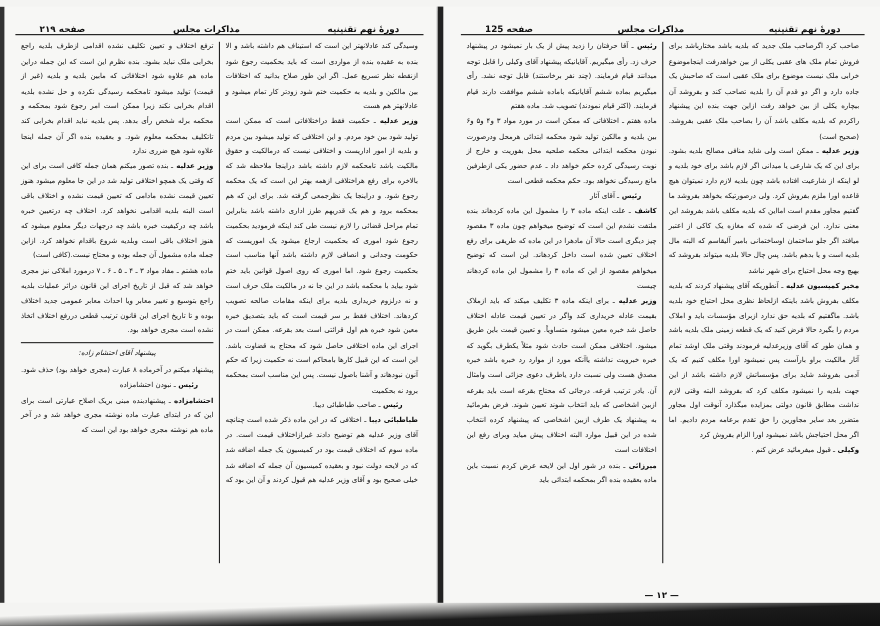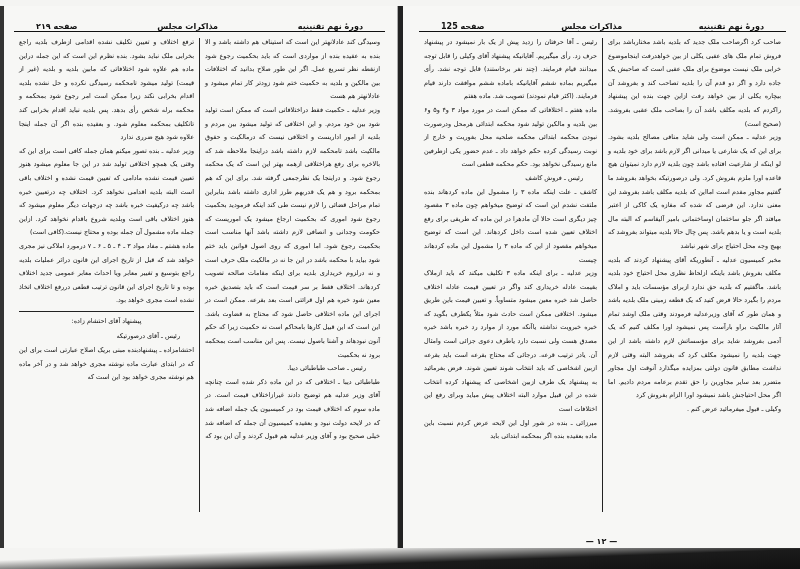--- a/index.html
+++ b/index.html
@@ -36,22 +36,22 @@
   .columns {
     direction:rtl; display:flex; gap:0; height:478px; margin:4px 6px 0 6px; position:relative;
   }
   .col {
     flex:1; padding:0 5px; box-sizing:border-box; overflow:hidden;
     font-family:"DejaVu Sans", sans-serif; font-size:6.45px; line-height:13.6px; color:#111;
     text-align:justify; text-align-last:right;
   }
   .col-divider { width:1px; background:#222; margin:2px 0; }
   .para { margin:0; }
-  .speaker { font-weight:normal; }
-  .center { text-align-last:center; margin:2px 0; }
+  .speaker { font-weight:bold; }
+  .center { text-align-last:center; margin:2px 0;font-style:italic; }
   .rule { border-top:1px solid #222; margin:3px 0; }
   .folio {
     position:absolute; bottom:8px; left:0; right:0; text-align:center;
     font-size:8px; font-weight:bold; color:#111; direction:rtl;
   }
   .left-shadow {
     position:absolute; left:0; top:0; width:4px; height:548px; background:#333;
   }
 </style>
 </head>
@@ -75,21 +75,22 @@
           <p class="para" style="padding-right: 14px;"><span class="speaker">رئیس </span><span>ـ صاحب طباطبائی دیبا.</span></p>
           <p class="para"><span class="speaker">طباطبائی دیبا </span><span>ـ اختلافی که در این ماده ذکر شده است چنانچه آقای وزیر عدلیه هم توضیح دادند غیرازاختلاف قیمت است. در ماده سوم که اختلاف قیمت بود در کمیسیون یک جمله اضافه شد که در لایحه دولت نبود و بعقیده کمیسیون آن جمله که اضافه شد خیلی صحیح بود و آقای وزیر عدلیه هم قبول کردند و آن این بود که</span></p>
         </div>
       <div class="col-divider"></div>
       <div class="col">
           <p class="para"><span>ترفع اختلاف و تعیین تکلیف نشده اقدامی ازطرف بلدیه راجع بخرابی ملک نباید بشود. بنده نظرم این است که این جمله دراین ماده هم علاوه شود اختلافاتی که مابین بلدیه و بلدیه (غیر از قیمت) تولید میشود تامحکمه رسیدگی نکرده و حل نشده بلدیه اقدام بخرابی نکند زیرا ممکن است امر رجوع شود بمحکمه و محکمه برله شخص رأی بدهد. پس بلدیه نباید اقدام بخرابی کند تاتکلیف بمحکمه معلوم شود. و بعقیده بنده اگر آن جمله اینجا علاوه شود هیچ ضرری ندارد</span></p>
           <p class="para"><span class="speaker">وزیر عدلیه </span><span>ـ بنده تصور میکنم همان جمله کافی است برای این که وقتی یک همچو اختلافی تولید شد در این جا معلوم میشود هنوز تعیین قیمت نشده مادامی که تعیین قیمت نشده و اختلاف باقی است البته بلدیه اقدامی نخواهد کرد. اختلاف چه درتعیین خبره باشد چه درکیفیت خبره باشد چه درجهات دیگر معلوم میشود که هنوز اختلاف باقی است وبلدیه شروع باقدام نخواهد کرد. ازاین جمله ماده مشمول آن جمله بوده و محتاج نیست.(کافی است)</span></p>
           <p class="para"><span>ماده هشتم ـ مفاد مواد ۳ ـ ۴ ـ ۵ ـ ۶ ـ ۷ درمورد املاکی نیز مجری خواهد شد که قبل از تاریخ اجرای این قانون دراثر عملیات بلدیه راجع بتوسیع و تغییر معابر ویا احداث معابر عمومی جدید اختلاف بوده و تا تاریخ اجرای این قانون ترتیب قطعی دررفع اختلاف اتخاذ نشده است مجری خواهد بود.</span></p>
           <div class="rule"></div>
           <p class="para center"><span>پیشنهاد آقای احتشام زاده:</span></p>
-          <p class="para" style="padding-right: 14px;"><span class="speaker">رئیس </span><span>ـ آقای درصورتیکه</span></p>
+          <p class="para"><span>پیشنهاد میکنم در آخرماده ۸ عبارت (مجری خواهد بود) حذف شود.</span></p>
+          <p class="para" style="padding-right: 14px;"><span class="speaker">رئیس </span><span>ـ نبودن احتشامزاده</span></p>
           <p class="para"><span class="speaker">احتشامزاده </span><span>ـ پیشنهادبنده مبنی بریک اصلاح عبارتی است برای این که در ابتدای عبارت ماده نوشته مجری خواهد شد و در آخر ماده هم نوشته مجری خواهد بود این است که</span></p>
         </div>
     </div>
   </div>
 
   <div class="page right">
     <div class="running-head">
       <span>دورهٔ نهم تقنینیه</span>
       <span>مذاکرات مجلس</span>
       <span>صفحه 125</span>
@@ -98,21 +99,21 @@
       <div class="col">
           <p class="para"><span>صاحب کرد اگرصاحب ملک جدید که بلدیه باشد مختارباشد برای فروش تمام ملک های عقبی یکلی از بین خواهدرفت اینجاموضوع خرابی ملک نیست موضوع برای ملک عقبی است که صاحبش یک جاده دارد و اگر دو قدم آن را بلدیه تصاحب کند و بفروشد آن بیچاره یکلی از بین خواهد رفت ازاین جهت بنده این پیشنهاد راکردم که بلدیه مکلف باشد آن را بصاحب ملک عقبی بفروشد.(صحیح است)</span></p>
           <p class="para"><span class="speaker">وزیر عدلیه </span><span>ـ ممکن است ولی شاید منافی مصالح بلدیه بشود. برای این که یک شارعی یا میدانی اگر لازم باشد برای خود بلدیه و لو اینکه از شارعیت افتاده باشد چون بلدیه لازم دارد نمیتوان هیچ قاعده اورا ملزم بفروش کرد. ولی درصورتیکه بخواهد بفروشد ما گفتیم مجاور مقدم است امااین که بلدیه مکلف باشد بفروشد این معنی ندارد. این فرضی که شده که مغازه یک کاکی از اعتبر میافتد اگر جلو ساختمان اوساختمانی بامیر آلیقاسم که البته مال بلدیه است و یا بدهم باشد. پس چال حالا بلدیه میتواند بفروشد که بهیچ وجه محل احتیاج برای شهر نباشد</span></p>
           <p class="para"><span class="speaker">مخبر کمیسیون عدلیه </span><span>ـ آنطوریکه آقای پیشنهاد کردند که بلدیه مکلف بفروش باشد باینکه ازلحاظ نظری محل احتیاج خود بلدیه باشد. ماگفتیم که بلدیه حق ندارد ازبرای مؤسسات باید و املاک مردم را بگیرد حالا فرض کنید که یک قطعه زمینی ملک بلدیه باشد و همان طور که آقای وزیرعدلیه فرمودند وقتی ملک اوشد تمام آثار مالکیت براو بارآست پس نمیشود اورا مکلف کنیم که یک آدمی بفروشد شاید برای مؤسساتش لازم داشته باشد از این جهت بلدیه را نمیشود مکلف کرد که بفروشد البته وقتی لازم نداشت مطابق قانون دولتی بمزایده میگذارد آنوقت اول مجاور متضرر بعد سایر مجاورین را حق تقدم برعامه مردم دادیم. اما اگر محل احتیاجش باشد نمیشود اورا الزام بفروش کرد</span></p>
           <p class="para"><span class="speaker">وکیلی </span><span>ـ قبول میفرمائید عرض کنم .</span></p>
         </div>
       <div class="col-divider"></div>
       <div class="col">
           <p class="para"><span class="speaker">رئیس </span><span>ـ آقا حرفتان را زدید پیش از یک بار نمیشود در پیشنهاد حرف زد. رأی میگیریم. آقایانیکه پیشنهاد آقای وکیلی را قابل توجه میدانند قیام فرمایند. (چند نفر برخاستند) قابل توجه نشد. رأی میگیریم بماده ششم آقایانیکه باماده ششم موافقت دارند قیام فرمایند. (اکثر قیام نمودند) تصویب شد. ماده هفتم</span></p>
           <p class="para"><span>ماده هفتم ـ اختلافاتی که ممکن است در مورد مواد ۳ و۴ و۵ و۶ بین بلدیه و مالکین تولید شود محکمه ابتدائی هرمحل ودرصورت نبودن محکمه ابتدائی محکمه صلحیه محل بفوریت و خارج از نوبت رسیدگی کرده حکم خواهد داد ـ عدم حضور یکی ازطرفین مانع رسیدگی نخواهد بود. حکم محکمه قطعی است</span></p>
-          <p class="para" style="padding-right: 14px;"><span class="speaker">رئیس </span><span>ـ فروش کاشف</span></p>
+          <p class="para" style="padding-right: 14px;"><span class="speaker">رئیس </span><span>ـ آقای آثار</span></p>
           <p class="para"><span class="speaker">کاشف </span><span>ـ علت اینکه ماده ۳ را مشمول این ماده کردهاند بنده ملتفت نشدم این است که توضیح میخواهم چون ماده ۳ مقصود چیز دیگری است حالا آن مادهرا در این ماده که طریقی برای رفع اختلاف تعیین شده است داخل کردهاند. این است که توضیح میخواهم مقصود از این که ماده ۳ را مشمول این ماده کردهاند چیست</span></p>
           <p class="para"><span class="speaker">وزیر عدلیه </span><span>ـ برای اینکه ماده ۳ تکلیف میکند که باید ازملاک بقیمت عادله خریداری کند واگر در تعیین قیمت عادله اختلاف حاصل شد خبره معین میشود متساویاً. و تعیین قیمت باین طریق میشود. اختلافی ممکن است حادث شود مثلاً یکطرف بگوید که خبره خبرویت نداشته یاآنکه مورد از موارد رد خبره باشد خبره مصدق هست ولی نسبت دارد یاطرف دعوی جزائی است وامثال آن. یادر ترتیب قرعه. درجائی که محتاج بقرعه است باید بقرعه ازبین اشخاصی که باید انتخاب شوند تعیین شوند. فرض بفرمائید به پیشنهاد یک طرف ازبین اشخاصی که پیشنهاد کرده انتخاب شده در این قبیل موارد البته اختلاف پیش میاید وبرای رفع این اختلافات است</span></p>
           <p class="para"><span class="speaker">میرزائی </span><span>ـ بنده در شور اول این لایحه عرض کردم نسبت باین ماده بعقیده بنده اگر بمحکمه ابتدائی باید</span></p>
         </div>
     </div>
     <div class="folio">— ۱۲ —</div>
   </div>
 
 </div>
 

